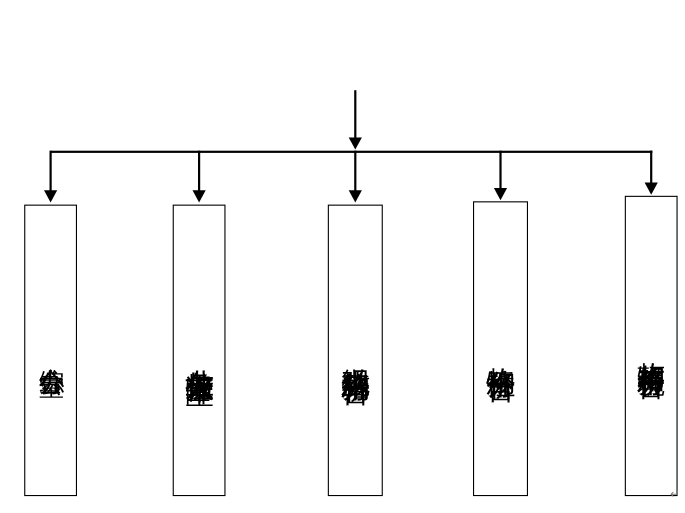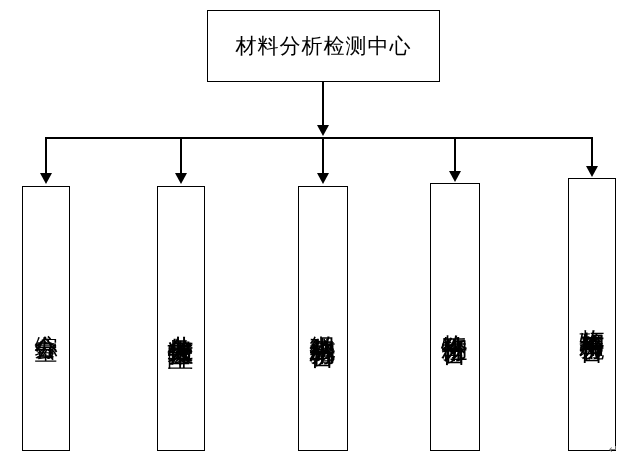--- a/index.html
+++ b/index.html
@@ -78,23 +78,20 @@
     font-size: 11px;
     line-height: 1;
     user-select: none;
   }
 </style>
 </head>
 <body>
 
 <div id="canvas">
 
-  <div class="node node-root" style="left:207px; top:10px; width:233px; height:72px;">
-    <span class="label">材料分析检测中心</span>
-  </div>
 
   <div class="conn vline" style="left:322px; top:82px; height:44px;"></div>
   <div class="arrowhead" style="left:317px; top:125px;"></div>
 
   <div class="conn hline" style="left:46px; top:137px; width:547px;"></div>
 
   <div class="conn vline" style="left:45px; top:137px; height:38px;"></div>
   <div class="arrowhead" style="left:40px; top:173px;"></div>
 
   <div class="conn vline" style="left:180px; top:137px; height:38px;"></div>

